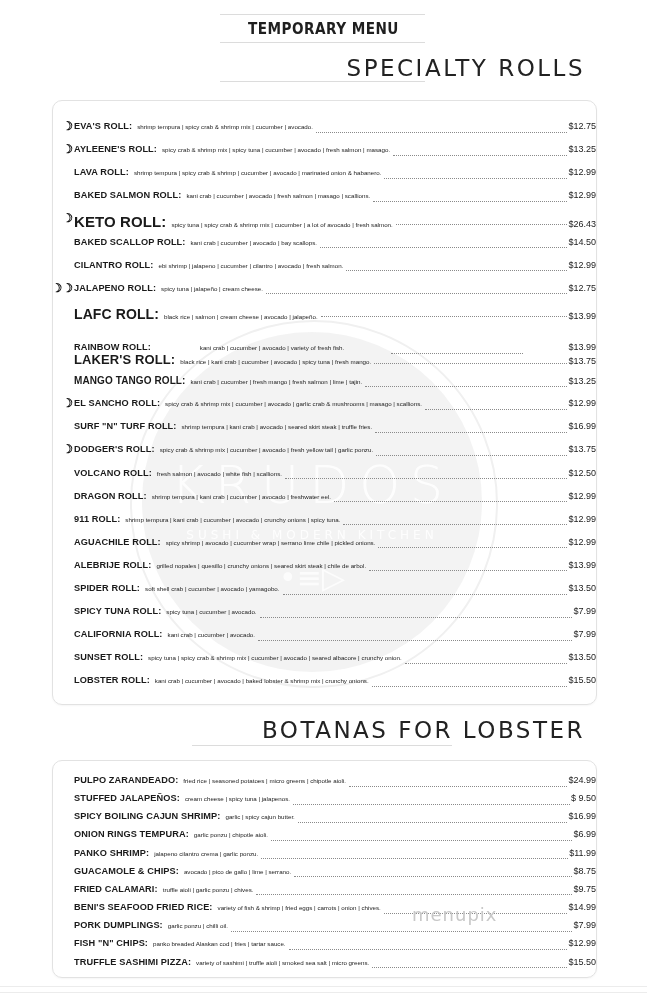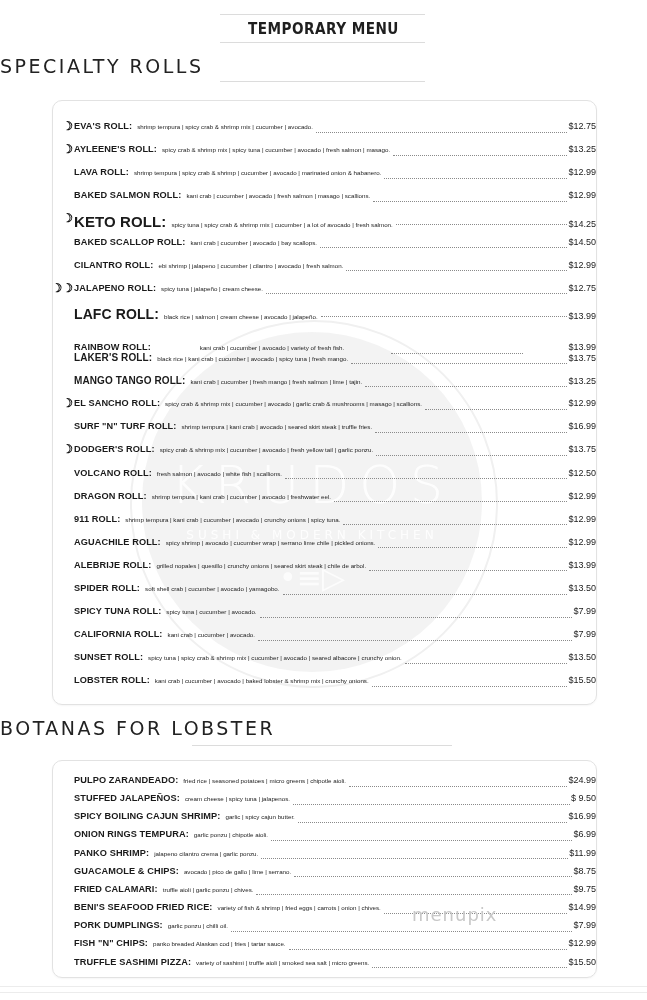--- a/index.html
+++ b/index.html
@@ -7,22 +7,22 @@
     width:647px; height:1000px; background:#ffffff; position:relative; overflow:hidden;
     font-family:"Liberation Sans", sans-serif; color:#1a1a1a;
   }
   .hr { position:absolute; height:1px; background:#dcdcdc; }
   .title-top {
     position:absolute; left:0; width:647px; top:20px; text-align:center;
     font-family:"DejaVu Sans", sans-serif; font-weight:bold; font-size:15.5px; letter-spacing:0.5px;
     color:#1f1f1f; transform:scaleX(0.88);
   }
   .section-title {
-    position:absolute; left:0; width:585px; text-align:left;
-    font-family:"DejaVu Sans", sans-serif; font-size:19px; letter-spacing:2.5px; color:#222;
+    position:absolute; left:0; width:585px; text-align:right;
+    font-family:"DejaVu Sans", sans-serif; font-size:23px; letter-spacing:2.5px; color:#222;
     font-weight:normal;
   }
   .panel {
     position:absolute; left:52px; width:543px; border:1px solid #e2e2e2; border-radius:10px;
     background:transparent; box-shadow:0 1px 2px rgba(0,0,0,0.04);
   }
   .rows { position:absolute; left:0; top:0; width:100%; }
   .row {
     position:absolute; left:0; width:100%; height:14px; display:flex; align-items:baseline;
     white-space:nowrap;
@@ -109,21 +109,21 @@
         <span class="name" style="font-size: 9.2px;">BAKED SALMON ROLL:</span>
         <span class="desc" style="font-size: 6.2px;">kani crab | cucumber | avocado | fresh salmon | masago | scallions.</span>
         <span class="dots"></span>
         <span class="price">$12.99</span>
       </div>
       <div class="row" style="top: 112.4px; left: 21px; width: 522px;">
         <span class="marker" style="right: 100%; margin-right: 1px; top: -2px;">☽</span>
         <span class="name" style="font-size: 15px;">KETO ROLL:</span>
         <span class="desc" style="font-size: 6.2px;">spicy tuna | spicy crab &amp; shrimp mix | cucumber | a lot of avocado | fresh salmon.</span>
         <span class="dots"></span>
-        <span class="price">$14.25</span>
+        <span class="price">$26.43</span>
       </div>
       <div class="row" style="top: 135.5px; left: 21px; width: 522px;">
         <span class="marker" style="right: 100%; margin-right: 1px; top: -2px;"></span>
         <span class="name" style="font-size: 9.2px;">BAKED SCALLOP ROLL:</span>
         <span class="desc" style="font-size: 6.2px;">kani crab | cucumber | avocado | bay scallops.</span>
         <span class="dots"></span>
         <span class="price">$14.50</span>
       </div>
       <div class="row" style="top: 158.6px; left: 21px; width: 522px;">
         <span class="marker" style="right: 100%; margin-right: 1px; top: -2px;"></span>
@@ -148,21 +148,21 @@
       </div>
       <div class="row" style="top: 241px; left: 21px; width: 522px; gap: 44px;">
         <span class="marker" style="right: 100%; margin-right: 1px; top: -2px;"></span>
         <span class="name" style="font-size: 9.2px;">RAINBOW ROLL:</span>
         <span class="desc" style="font-size: 6.2px;">kani crab | cucumber | avocado | variety of fresh fish.</span>
         <span class="dots"></span>
         <span class="price">$13.99</span>
       </div>
       <div class="row" style="top: 251px; left: 21px; width: 522px;">
         <span class="marker" style="right: 100%; margin-right: 1px; top: -2px;"></span>
-        <span class="name" style="font-size: 10px;">LAKER'S ROLL:</span>
+        <span class="name" style="font-size: 13px;">LAKER'S ROLL:</span>
         <span class="desc" style="font-size: 6.2px;">black rice | kani crab | cucumber | avocado | spicy tuna | fresh mango.</span>
         <span class="dots"></span>
         <span class="price">$13.75</span>
       </div>
       <div class="row" style="top: 274.1px; left: 21px; width: 522px;">
         <span class="marker" style="right: 100%; margin-right: 1px; top: -2px;"></span>
         <span class="name" style="font-size: 10px;">MANGO TANGO ROLL:</span>
         <span class="desc" style="font-size: 6.2px;">kani crab | cucumber | fresh mango | fresh salmon | lime | tajin.</span>
         <span class="dots"></span>
         <span class="price">$13.25</span>

